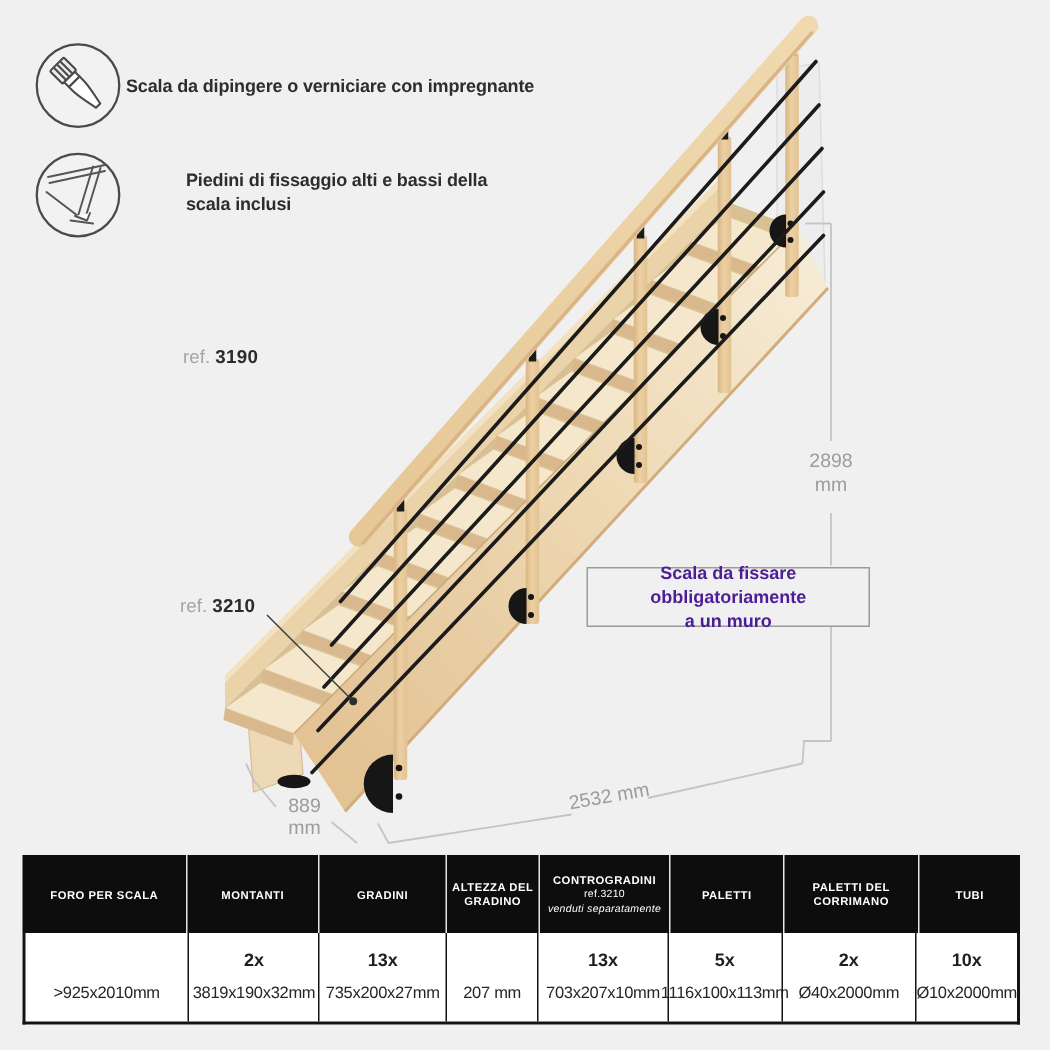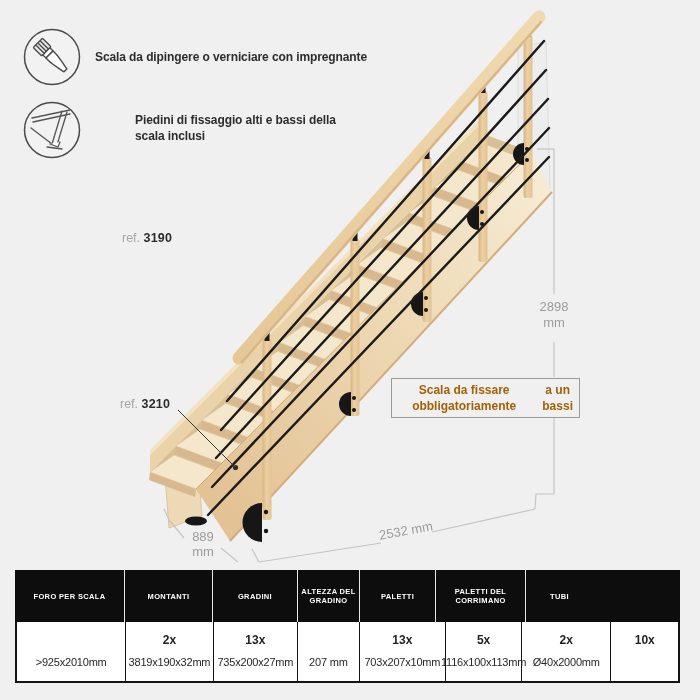--- a/index.html
+++ b/index.html
@@ -6,33 +6,33 @@
   body{
     width:700px;height:700px;position:relative;overflow:hidden;
     background:#f0f0f1;
     font-family:"Liberation Sans", sans-serif;
     -webkit-font-smoothing:antialiased;
   }
   .abs{position:absolute;}
   
   .feature-icon{position:absolute;left:20px;}
   .feature-text{
-    position:absolute;left:95px;
+    position:absolute;left:84px;
     font-size:12px;font-weight:700;color:#2d2d2d;line-height:16px;letter-spacing:-0.1px;
   }
   
   .ref-label{position:absolute;font-size:12.5px;color:#2b2b2b;}
   .ref-label .pfx{color:#a5a5a5;font-weight:400;}
   .ref-label .num{font-weight:700;letter-spacing:0.2px;}
   .dim{position:absolute;color:#9c9c9c;font-size:13px;line-height:15px;text-align:center;}
   .wall-note{
     position:absolute;left:391px;top:378px;width:187px;height:38px;
     border:1px solid #9b9b9b;background:#f0f0f1;
-    display:flex;flex-direction:row;align-items:center;justify-content:center;
-    font-size:12px;font-weight:700;color:#a16207;line-height:16px;text-align:center;
+    display:flex;flex-direction:column;align-items:center;justify-content:center;
+    font-size:12px;font-weight:700;color:#4c1d95;line-height:16px;text-align:center;
   }
   
   .spec-table{
     position:absolute;left:15px;top:570px;width:665px;
     display:flex;flex-direction:column;
   }
   .spec-head{display:flex;background:#0d0d0d;height:52px;}
   .spec-head .cell{
     color:#ffffff;display:flex;flex-direction:column;align-items:center;justify-content:center;
     font-size:7.5px;font-weight:700;letter-spacing:0.35px;text-align:center;line-height:9px;
@@ -247,37 +247,42 @@
   <div>mm</div>
 </div>
 <div class="dim" style="left:346px;top:523px;width:120px;transform:rotate(-10deg);">2532 mm</div>
 <div class="dim" style="left:181px;top:529px;width:44px;">
   <div>889</div>
   <div>mm</div>
 </div>
 
 <div class="wall-note">
   <div>Scala da fissare obbligatoriamente</div>
-  <div>a un bassi</div>
+  <div>a un muro</div>
 </div>
 
 <div class="spec-table">
   <div class="spec-head">
     <div class="cell c0">
         <div>FORO PER SCALA</div>
       </div>
     <div class="cell c1">
         <div>MONTANTI</div>
       </div>
     <div class="cell c2">
         <div>GRADINI</div>
       </div>
     <div class="cell c3">
         <div>ALTEZZA DEL GRADINO</div>
       </div>
+    <div class="cell c4">
+      <div>CONTROGRADINI</div>
+      <div class="sub">ref.3210</div>
+      <div class="sub it">venduti separatamente</div>
+    </div>
     <div class="cell c5">
         <div>PALETTI</div>
       </div>
     <div class="cell c6">
         <div>PALETTI DEL CORRIMANO</div>
       </div>
     <div class="cell c7">
         <div>TUBI</div>
       </div>
   </div>
@@ -305,15 +310,16 @@
     <div class="cell c5">
         <div class="qty">5x</div>
         <div class="val">1116x100x113mm</div>
       </div>
     <div class="cell c6">
         <div class="qty">2x</div>
         <div class="val">Ø40x2000mm</div>
       </div>
     <div class="cell c7">
         <div class="qty">10x</div>
+        <div class="val">Ø10x2000mm</div>
       </div>
   </div>
 </div>
 
 </body></html>

